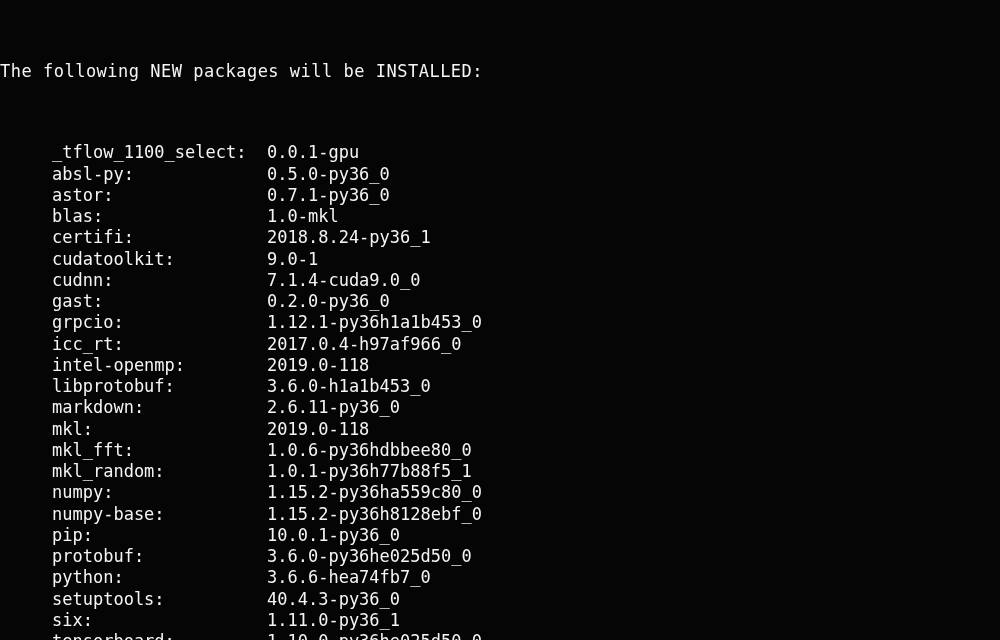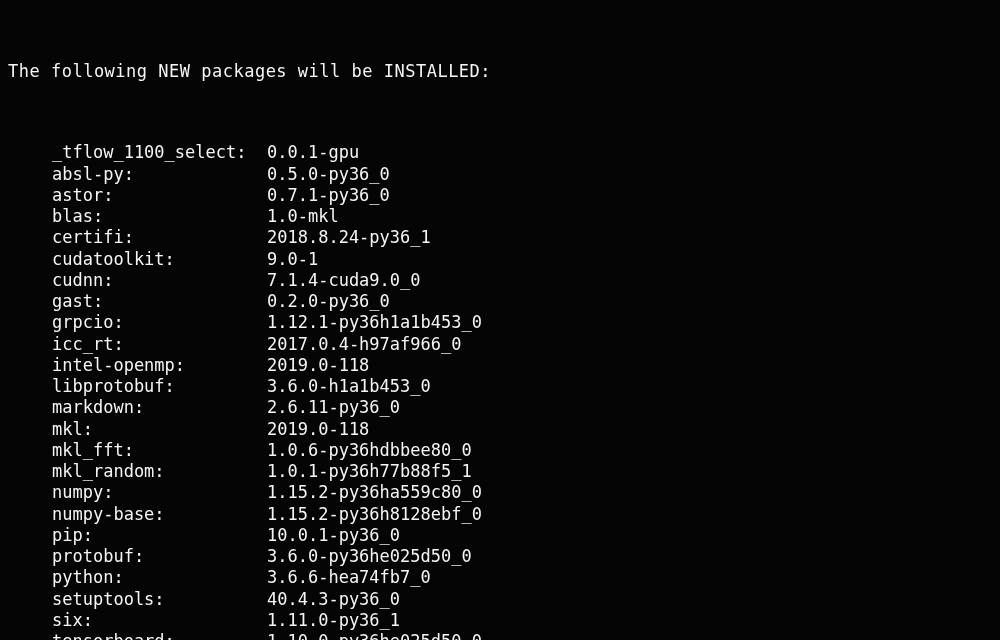--- a/index.html
+++ b/index.html
@@ -12,21 +12,21 @@
     font-family: "Consolas", "Menlo", "DejaVu Sans Mono", monospace;
     font-size: 17px;
     line-height: 1.25;
     overflow: hidden;
   }
   .terminal {
     padding: 18px 0 0 0;
     white-space: pre;
   }
   .header {
-    margin-left: 8px;
+    margin-left: 0;
     letter-spacing: 0.5px;
   }
   .package-list {
     margin-top: 18px;
   }
   .pkg-line {
     display: flex;
     padding-left: 40px;
     margin-left: 12px;
   }

